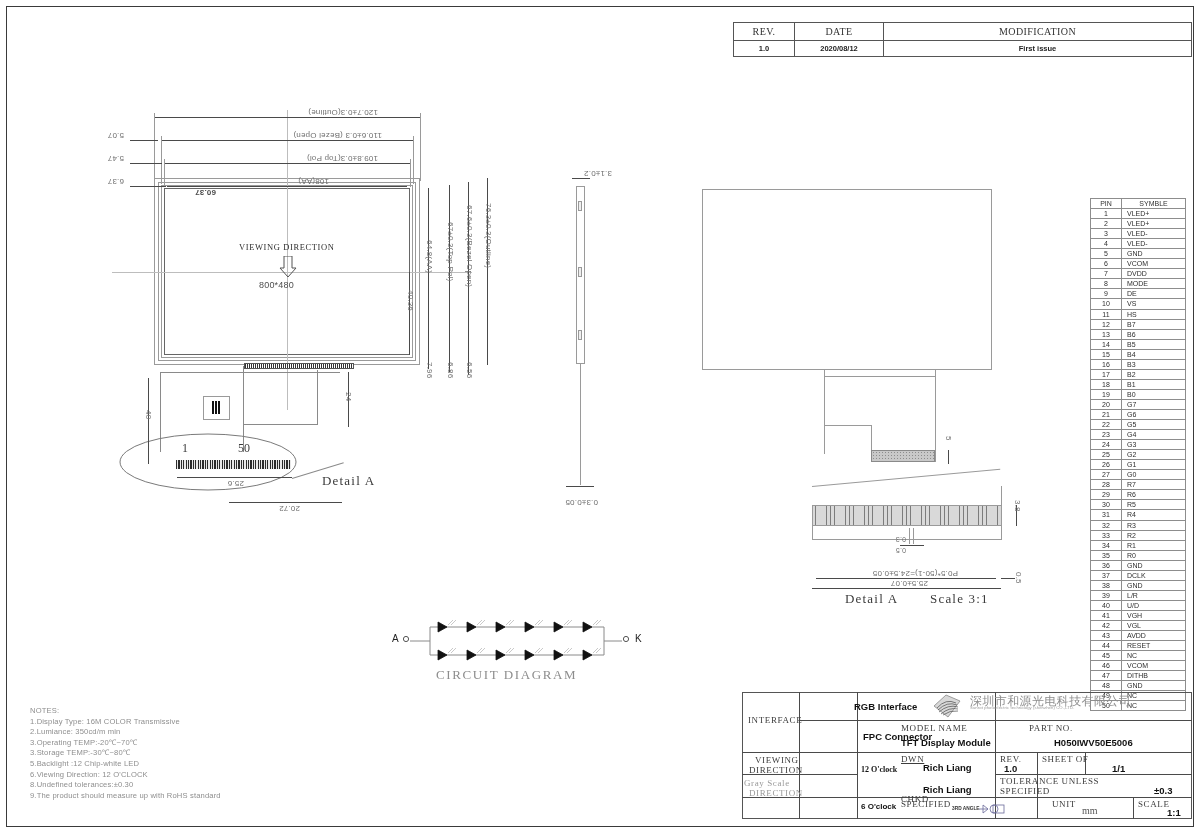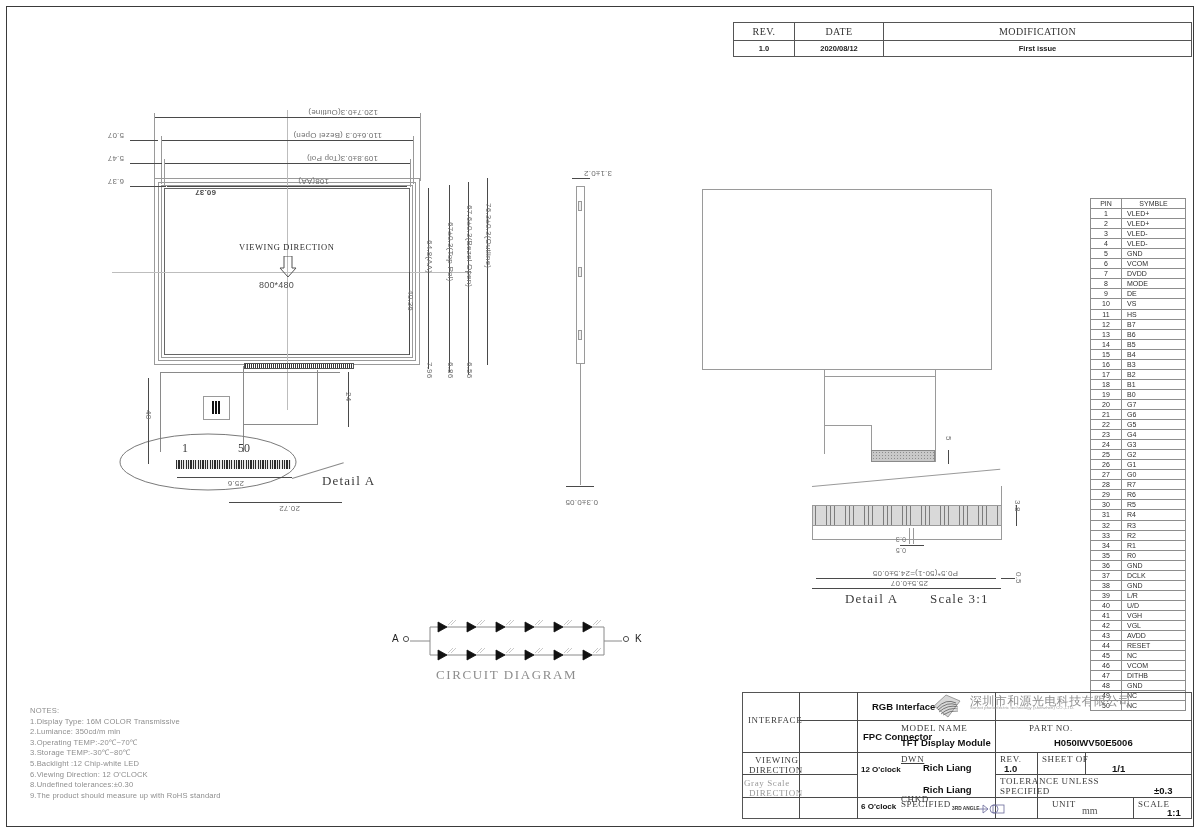--- a/index.html
+++ b/index.html
@@ -511,26 +511,26 @@
 
     <div class="ln lnh lnd" style="left:57px;top:28px;width:58px;"></div>
     <div class="ln lnh lnd" style="left:0;top:60px;width:450px;"></div>
     <div class="ln lnh lnd" style="left:0;top:82px;width:115px;"></div>
     <div class="ln lnh lnd" style="left:253px;top:82px;width:197px;"></div>
     <div class="ln lnh lnd" style="left:0;top:105px;width:450px;"></div>
     <div class="ln lnh lnd" style="left:115px;top:28px;width:138px;"></div>
     <div class="ln lnh lnd" style="left:253px;top:28px;width:197px;"></div>
 
     <div class="t tb-lbl" style="left:6px;top:24px;">INTERFACE</div>
-    <div class="t tb-val" style="left:130px;top:10px;text-align:right;">RGB Interface</div>
+    <div class="t tb-val" style="left:112px;top:10px;text-align:right;">RGB Interface</div>
     <div class="t tb-val" style="left:121px;top:40px;">FPC Connector</div>
 
     <div class="t tb-lbl" style="left:13px;top:64px;">VIEWING</div>
     <div class="t tb-lbl" style="left:7px;top:74px;">DIRECTION</div>
-    <div class="t tb-val-sm" style="left:119px;top:74px;">12 O'clock</div>
+    <div class="t tb-val-sm" style="left:119px;top:74px;font-family:Liberation Serif, serif;">12 O'clock</div>
     <div class="t tb-lbl" style="left:2px;top:87px;color:#9a9a9a;">Gray  Scale</div>
     <div class="t tb-lbl" style="left:7px;top:97px;color:#9a9a9a;">DIRECTION</div>
     <div class="t tb-val-sm" style="left:119px;top:111px;">6 O'clock</div>
 
     <svg class="abs" style="left:190px;top:2px;" width="30" height="24" viewBox="0 0 30 24">
       <polygon points="2,12 14,1 28,7 16,23" fill="#d8d8d8" stroke="#888" stroke-width="0.8"></polygon>
       <g stroke="#4a4a4a" stroke-width="0.7" fill="none">
         <path d="M5,14 Q14,4 24,9"></path>
           <path d="M6,16 Q15,7 25,11"></path>
           <path d="M7,18 Q16,10 26,13"></path>

